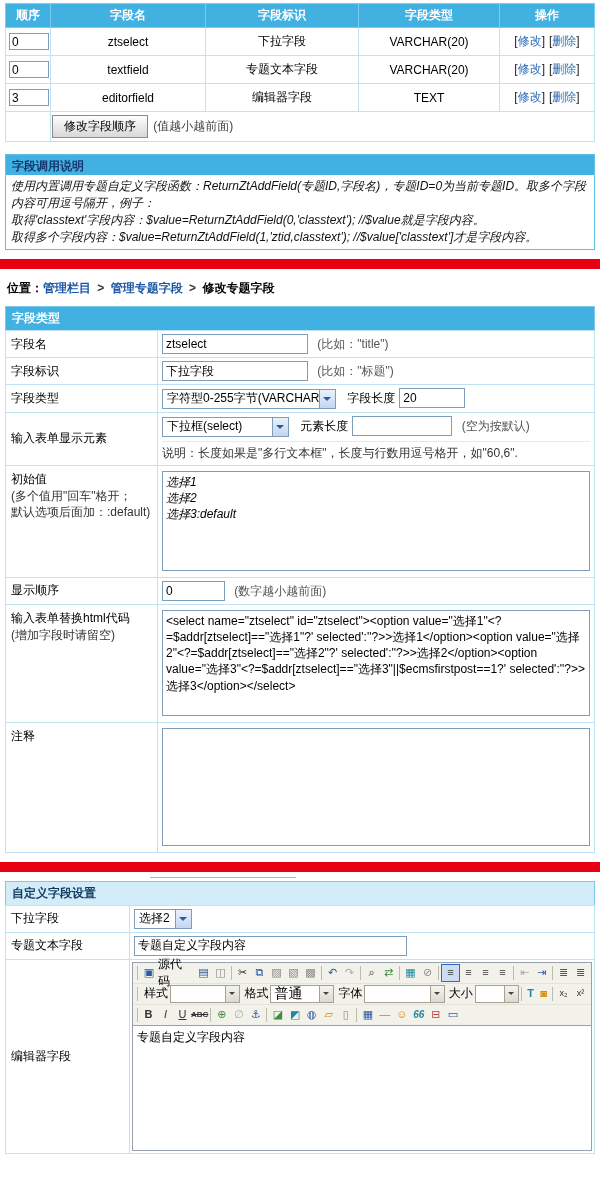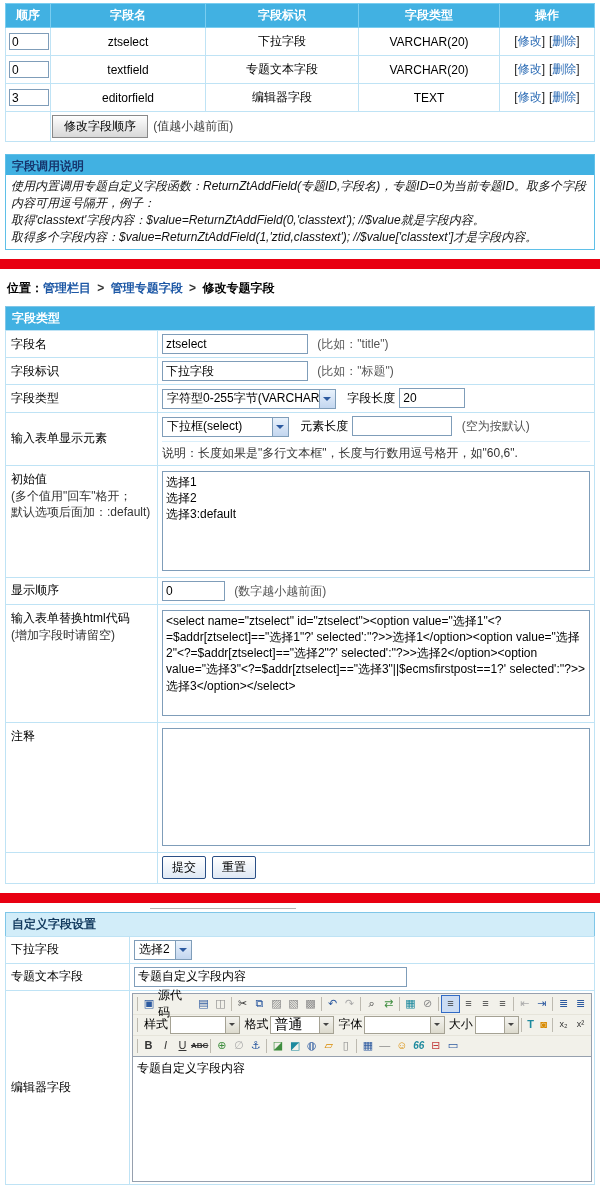--- a/index.html
+++ b/index.html
@@ -199,47 +199,41 @@
         </div>
         <div class="note-line">说明：长度如果是"多行文本框"，长度与行数用逗号格开，如"60,6".</div>
       </td>
     </tr>
     <tr>
       <td class="lbl top">
         <div>初始值</div>
         <div class="sublbl">(多个值用"回车"格开；</div>
         <div class="sublbl">默认选项后面加：:default)</div>
       </td>
-      <td class="top"><textarea class="ta" style="height: 94px;">选择1
+      <td class="top"><textarea class="ta" style="height: 94px; font-style: italic;">选择1
 选择2
 选择3:default</textarea></td>
     </tr>
     <tr>
       <td class="lbl">显示顺序</td>
       <td>
         <input class="txt" style="width: 55px;" value="0">
         <span class="hint">(数字越小越前面)</span>
       </td>
     </tr>
     <tr>
       <td class="lbl top">
         <div>输入表单替换html代码</div>
         <div class="sublbl">(增加字段时请留空)</div>
       </td>
       <td class="top"><textarea class="ta" style="height: 100px;">&lt;select name="ztselect" id="ztselect"&gt;&lt;option value="选择1"&lt;?=$addr[ztselect]=="选择1"?' selected':''?&gt;&gt;选择1&lt;/option&gt;&lt;option value="选择2"&lt;?=$addr[ztselect]=="选择2"?' selected':''?&gt;&gt;选择2&lt;/option&gt;&lt;option value="选择3"&lt;?=$addr[ztselect]=="选择3"||$ecmsfirstpost==1?' selected':''?&gt;&gt;选择3&lt;/option&gt;&lt;/select&gt;</textarea></td>
     </tr>
     <tr>
       <td class="lbl top">注释</td>
       <td class="top"><textarea class="ta" style="height: 112px;"></textarea></td>
-    </tr>
-    <tr>
-      <td class="lbl"></td>
-      <td style="height:24px">
-        <button class="xpbtn">提交</button><button class="xpbtn">重置</button>
-      </td>
     </tr>
   </tbody>
     </table>
 </div>
 
 <div class="redbar"></div>
 
 <hr class="strayline">
 
 <div class="wrap">

